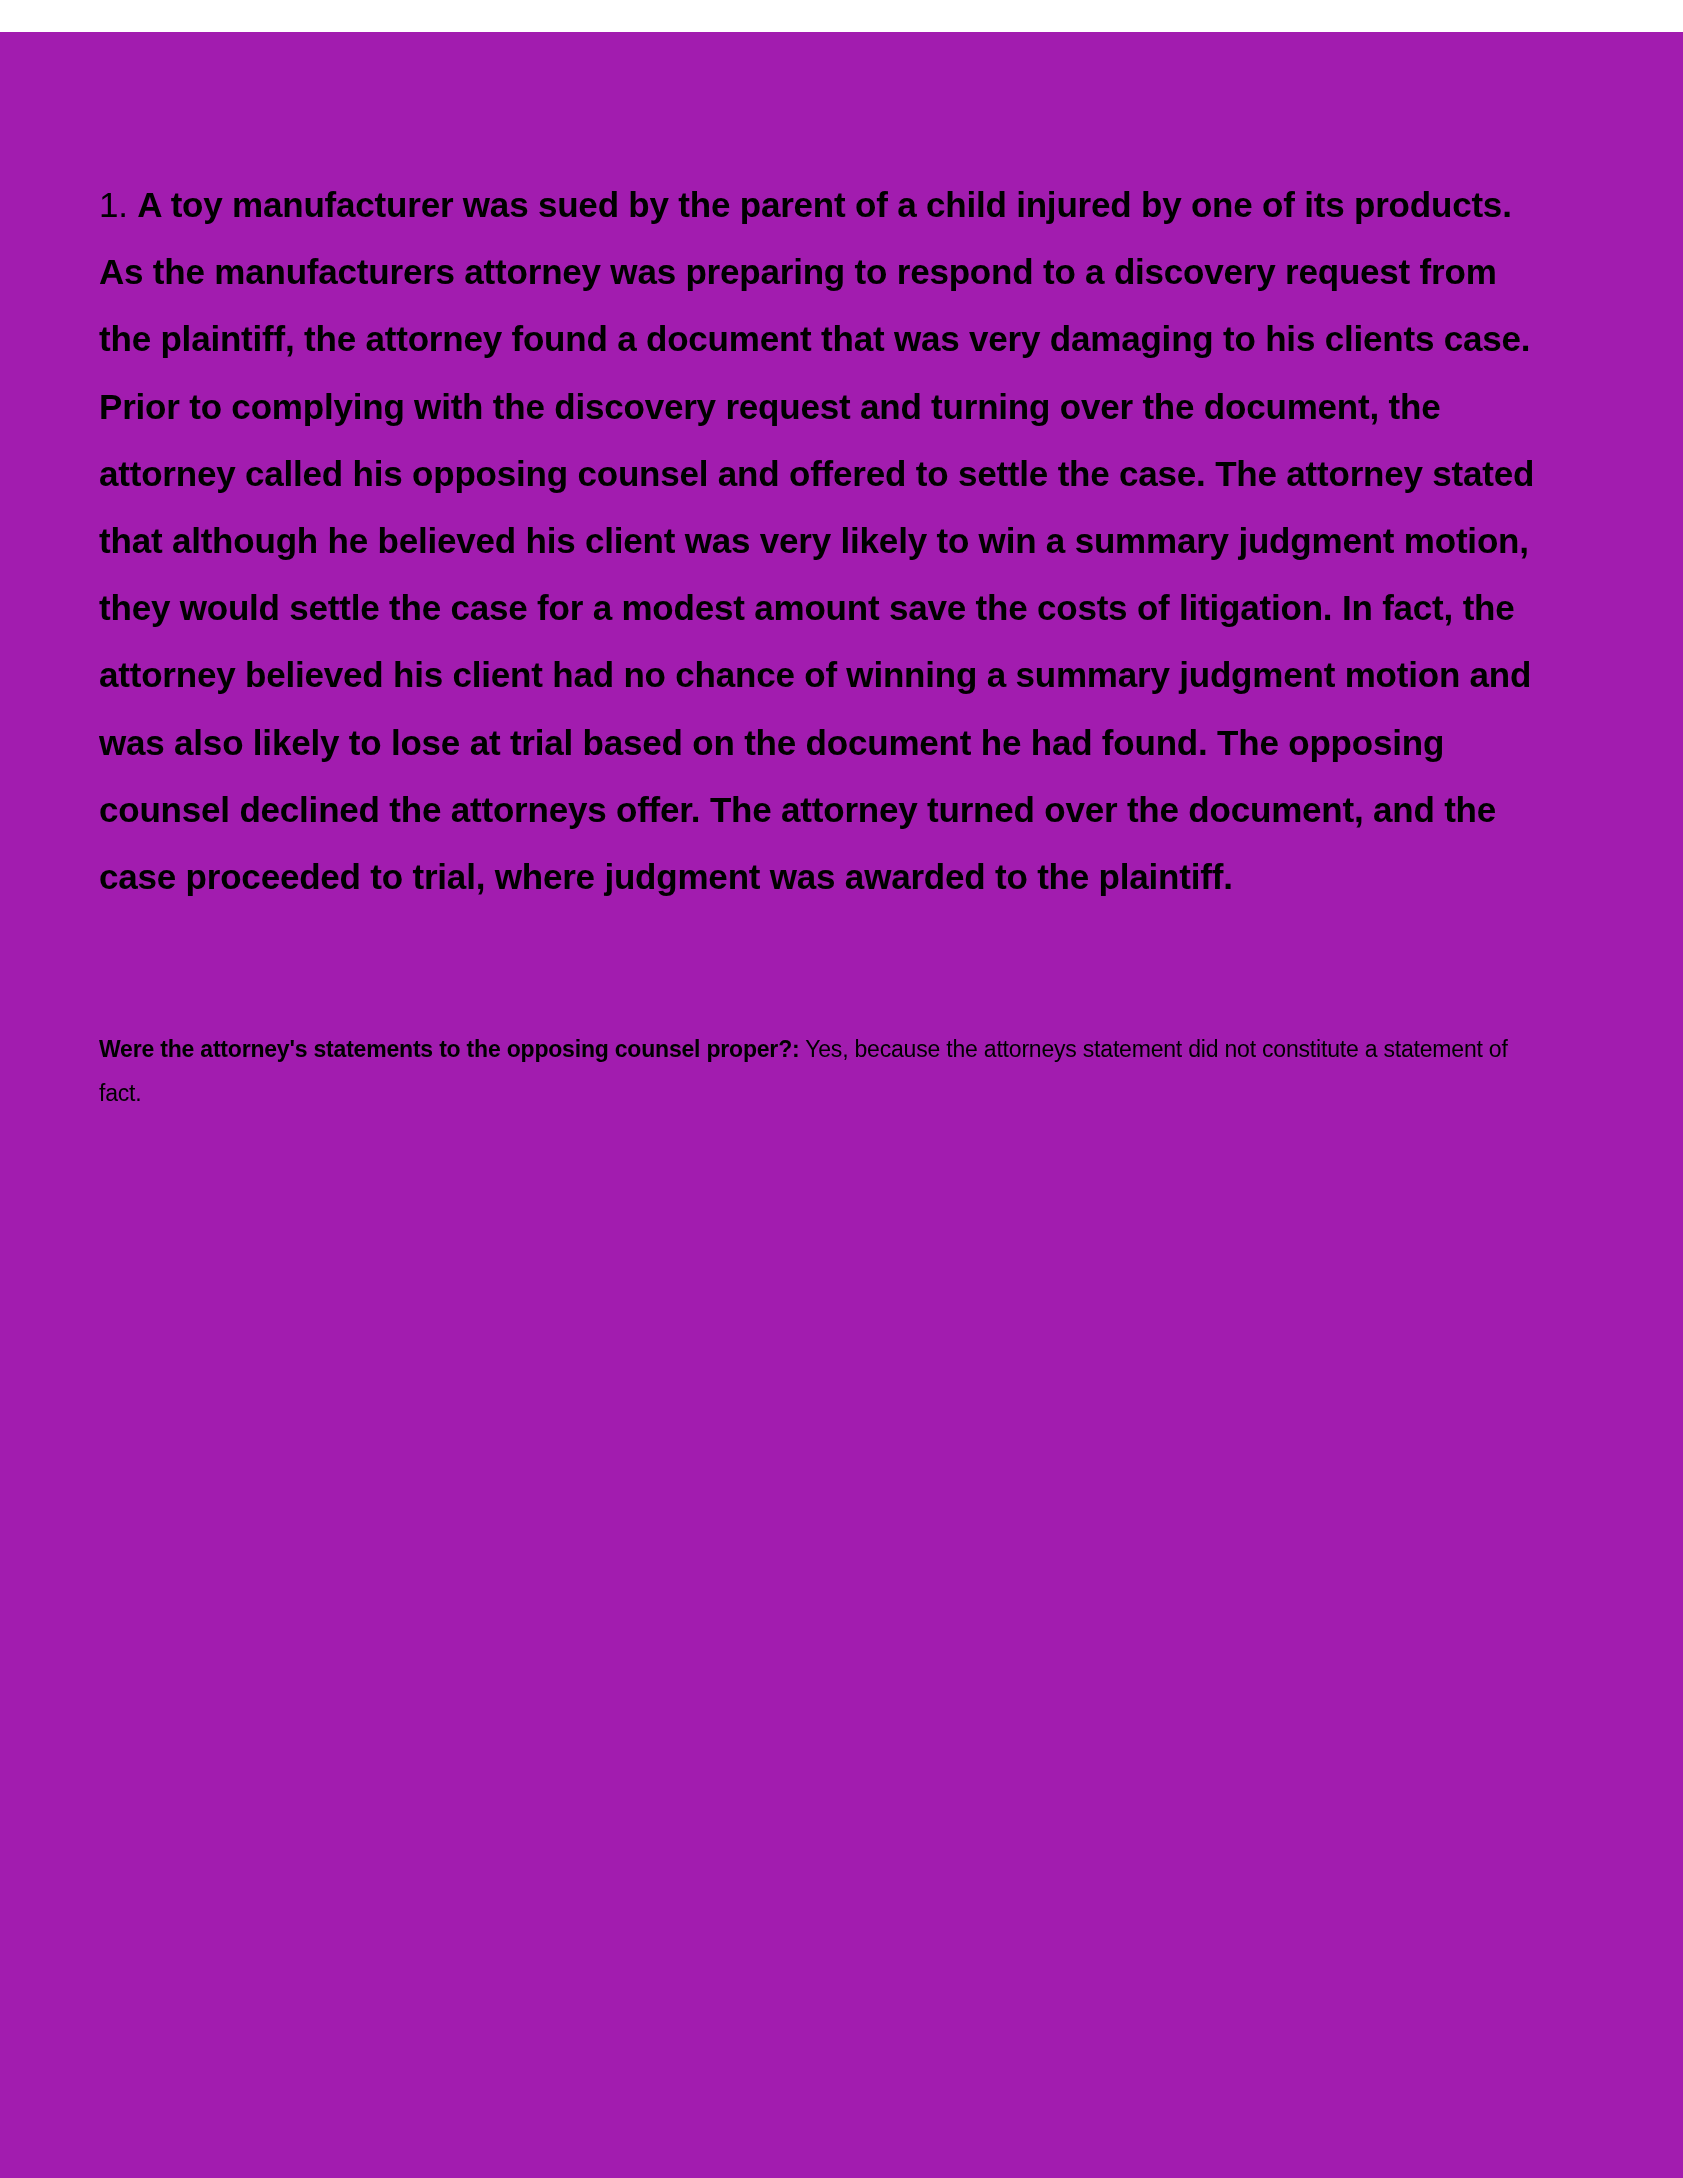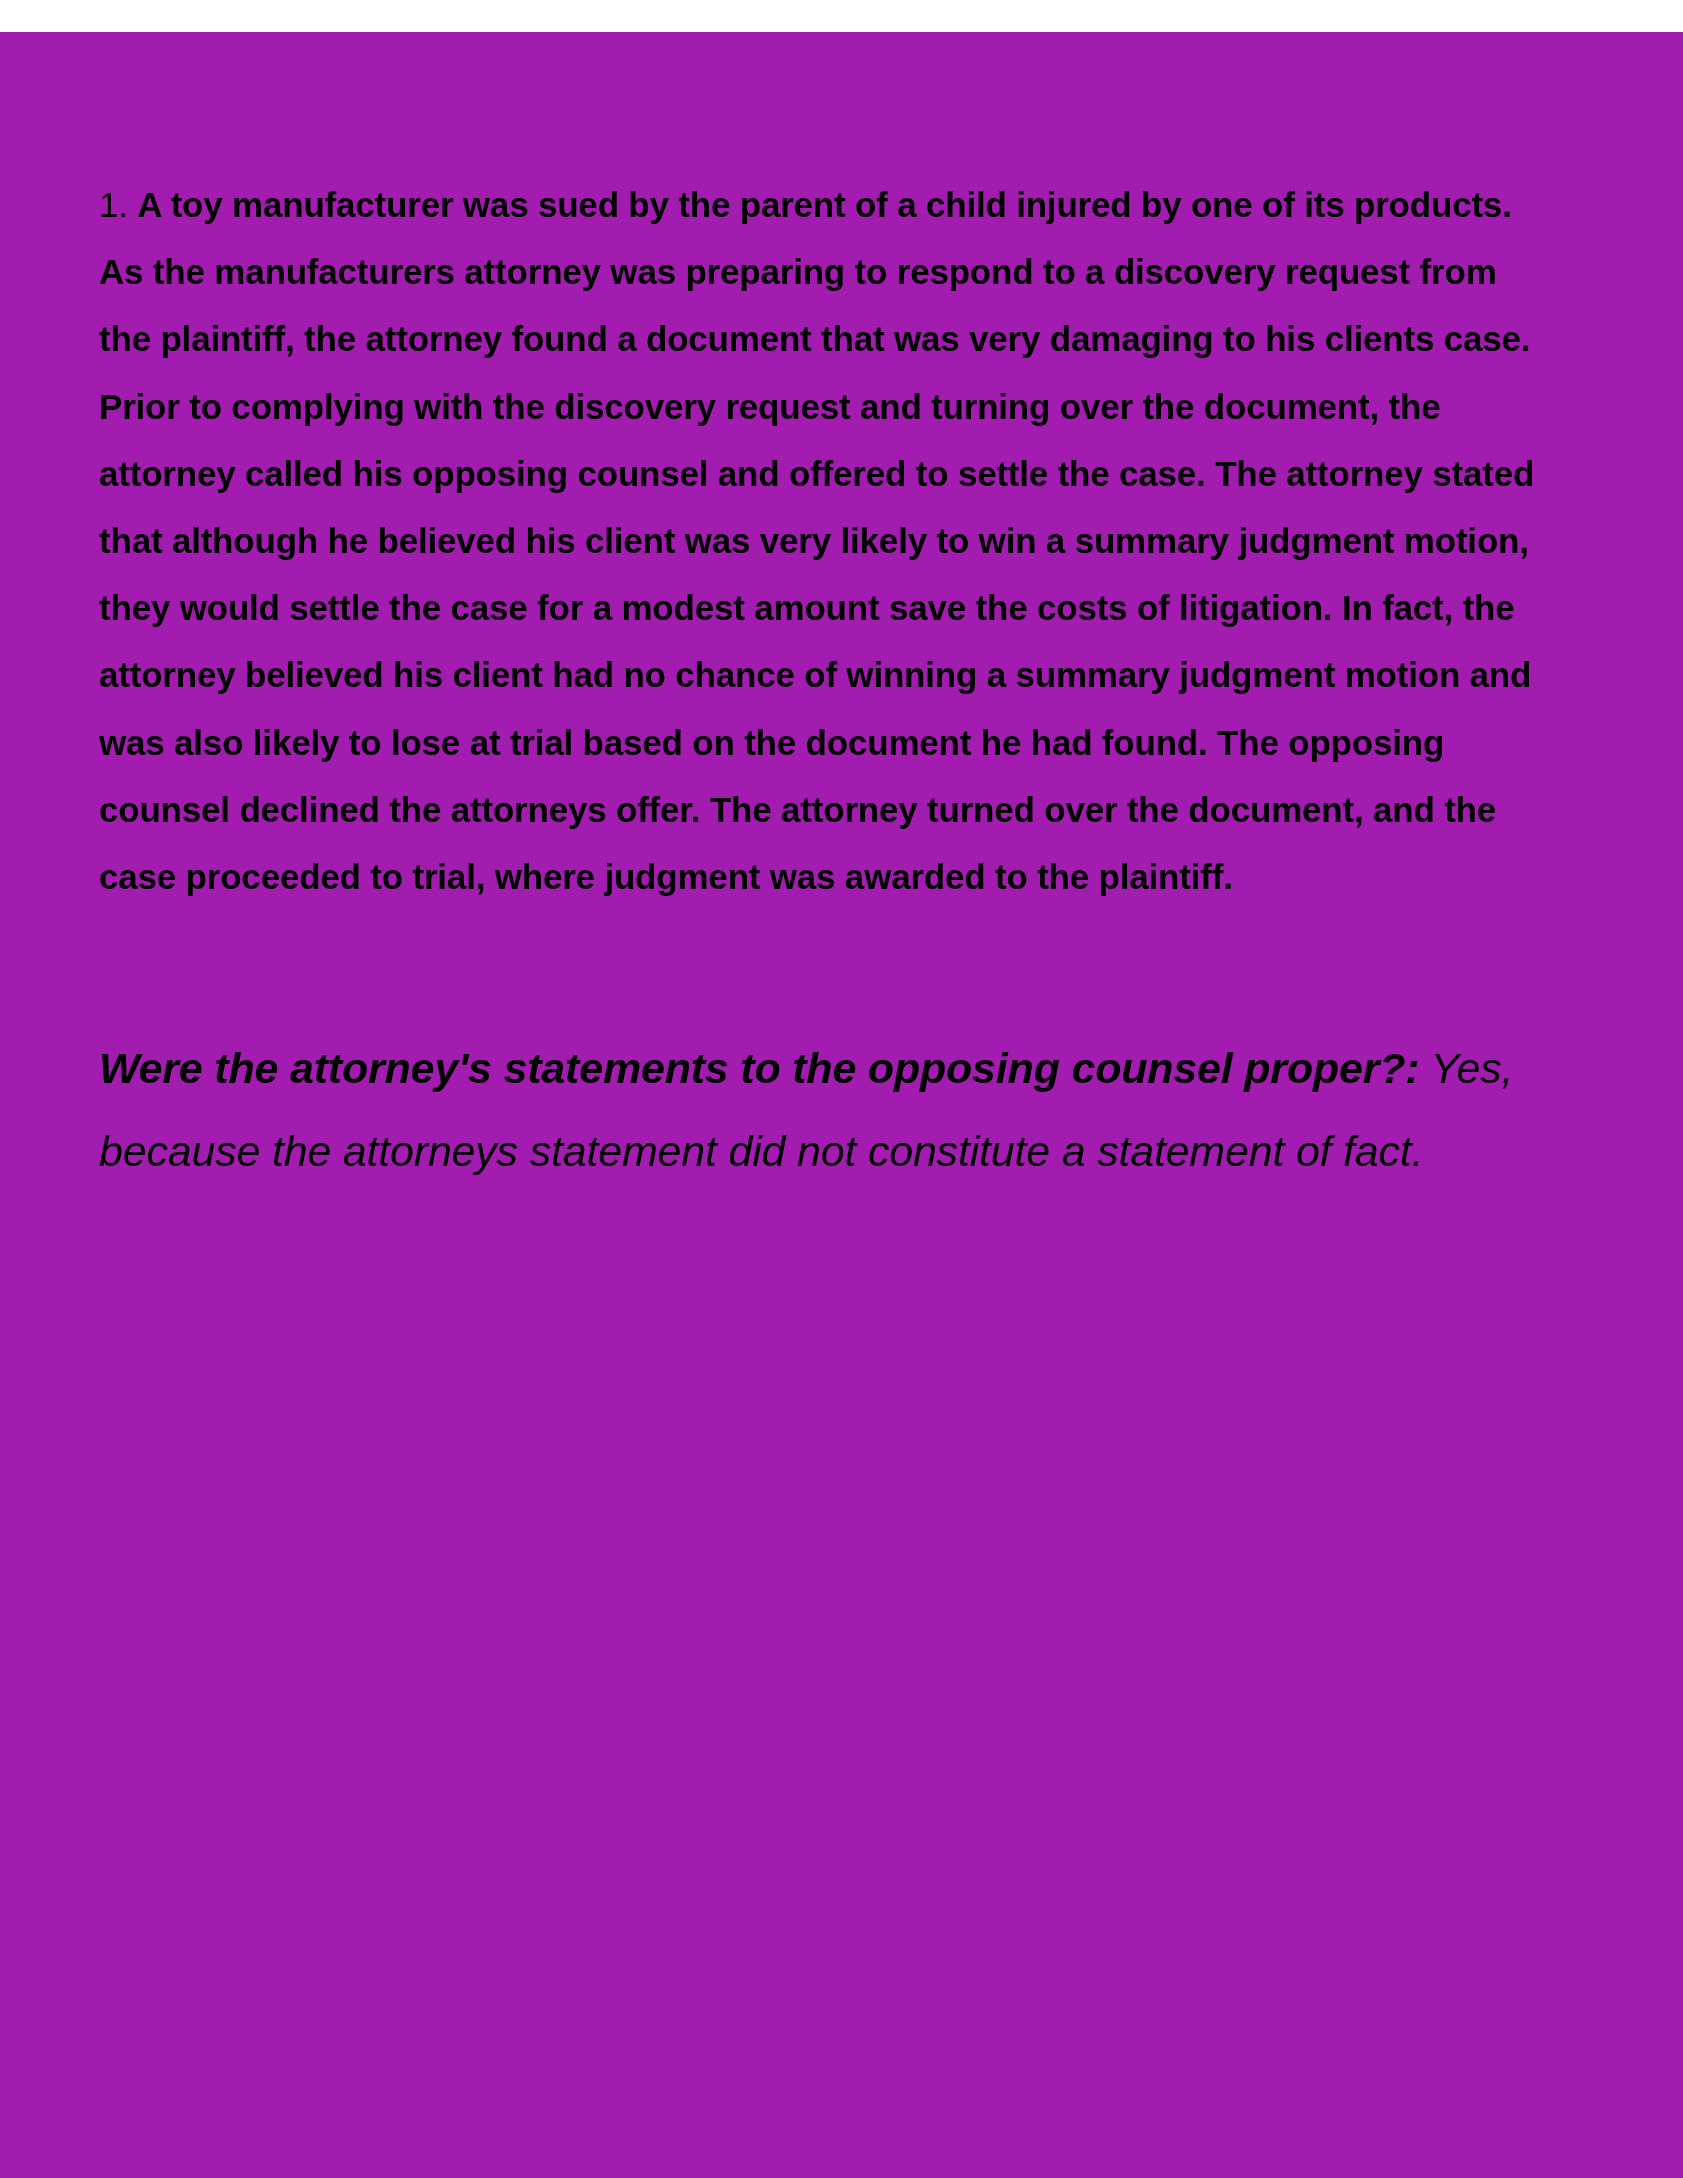--- a/index.html
+++ b/index.html
@@ -35,24 +35,23 @@
   .num {
     font-weight: 400;
   }
   .stem {
     font-weight: 700;
   }
   .gap {
     height: 117px;
   }
   .qa-block {
-    font-size: 43px;
+    font-size: 23px;
     line-height: 1.92;
     letter-spacing: -0.2px;
-    font-style: italic;
   }
   .qa-question {
     font-weight: 700;
   }
   .qa-answer {
     font-weight: 400;
   }
   .item2 {
     font-size: 35px;
     line-height: 1.92;

